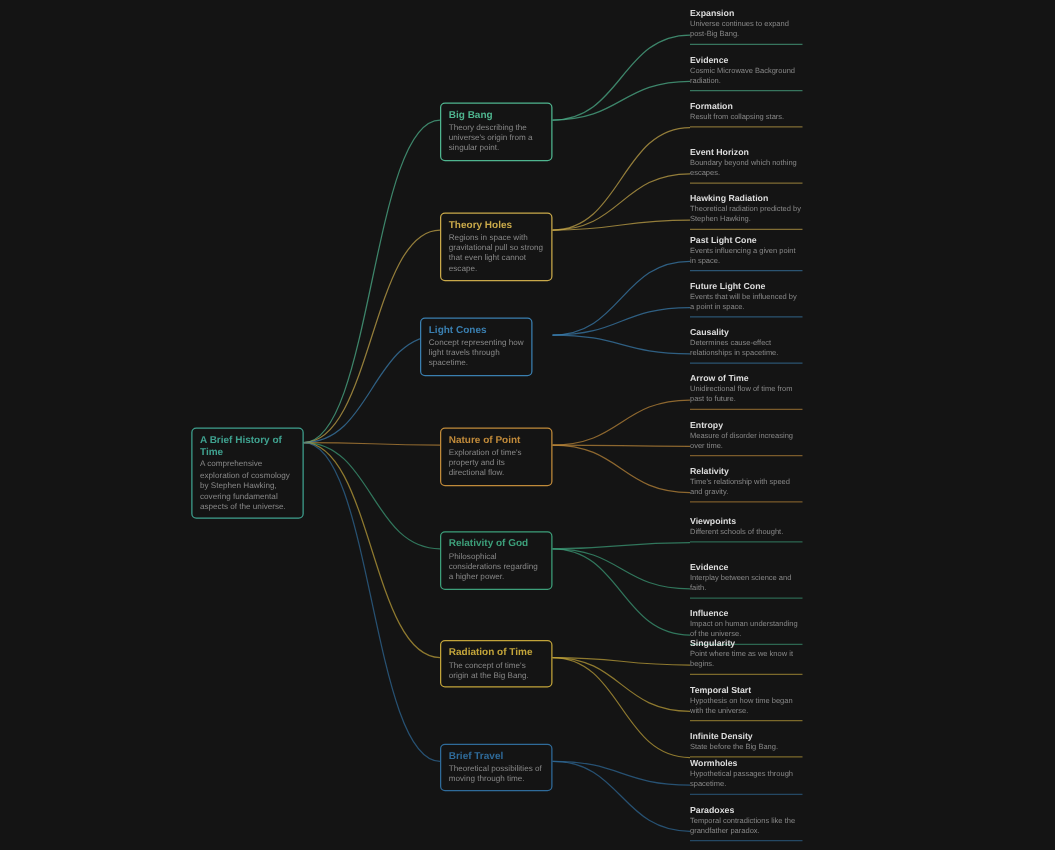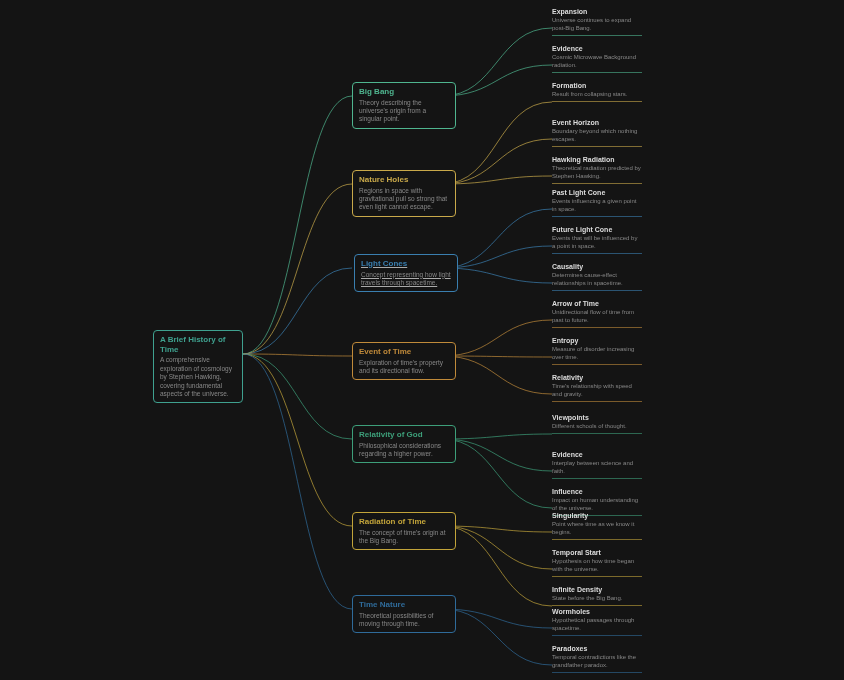--- a/index.html
+++ b/index.html
@@ -29,22 +29,22 @@
     font-size: 8px;
     font-weight: 600;
     margin-bottom: 2px;
     line-height: 1.2;
   }
   .node .desc {
     font-size: 6.5px;
     color: #888;
     line-height: 1.3;
   }
-  .root { width: 90px; }
-  .mid  { width: 104px; }
+  .root { width: 90px; margin-top: 12px; }
+  .mid  { width: 90px; }
   .leaf-wrap { position: absolute; width: 90px; }
   .leaf-title {
     font-size: 7px;
     font-weight: 700;
     color: #ddd;
     line-height: 1.2;
   }
   .leaf-desc {
     font-size: 6px;
     color: #888;
@@ -92,41 +92,41 @@
   <div class="title" style="color: rgb(63, 161, 143);">A Brief History of Time</div>
   <div class="desc">A comprehensive exploration of cosmology by Stephen Hawking, covering fundamental aspects of the universe.</div>
 </div>
 
 <div id="mids">
     <div class="node mid" style="left: 352px; top: 82px; border-color: rgb(79, 181, 143);">
       <div class="title" style="color:#4fb58f">Big Bang</div>
       <div class="desc">Theory describing the universe's origin from a singular point.</div>
     </div>
     <div class="node mid" style="left: 352px; top: 170px; border-color: rgb(201, 169, 74);">
-      <div class="title" style="color:#c9a94a">Nature Holes</div>
+      <div class="title" style="color:#c9a94a">Theory Holes</div>
       <div class="desc">Regions in space with gravitational pull so strong that even light cannot escape.</div>
     </div>
-    <div class="node mid" style="left: 354px; top: 254px; border-color: rgb(58, 127, 176); text-decoration: underline;">
+    <div class="node mid" style="left: 336px; top: 254px; border-color: rgb(58, 127, 176);">
       <div class="title" style="color:#3a7fb0">Light Cones</div>
       <div class="desc">Concept representing how light travels through spacetime.</div>
     </div>
     <div class="node mid" style="left: 352px; top: 342px; border-color: rgb(192, 138, 58);">
-      <div class="title" style="color:#c08a3a">Event of Time</div>
+      <div class="title" style="color:#c08a3a">Nature of Point</div>
       <div class="desc">Exploration of time's property and its directional flow.</div>
     </div>
     <div class="node mid" style="left: 352px; top: 425px; border-color: rgb(61, 159, 122);">
       <div class="title" style="color:#3d9f7a">Relativity of God</div>
       <div class="desc">Philosophical considerations regarding a higher power.</div>
     </div>
     <div class="node mid" style="left: 352px; top: 512px; border-color: rgb(194, 164, 58);">
       <div class="title" style="color:#c2a43a">Radiation of Time</div>
       <div class="desc">The concept of time's origin at the Big Bang.</div>
     </div>
     <div class="node mid" style="left: 352px; top: 595px; border-color: rgb(47, 107, 154);">
-      <div class="title" style="color:#2f6b9a">Time Nature</div>
+      <div class="title" style="color:#2f6b9a">Brief Travel</div>
       <div class="desc">Theoretical possibilities of moving through time.</div>
     </div>
   </div>
 <div id="leaves">
     <div class="leaf-wrap" style="left: 552px; top: 8px;">
       <div class="leaf-title">Expansion</div>
       <div class="leaf-desc">Universe continues to expand post-Big Bang.</div>
       <div class="leaf-line" style="background:#4fb58f;opacity:.6"></div>
     </div>
     <div class="leaf-wrap" style="left: 552px; top: 45px;">

